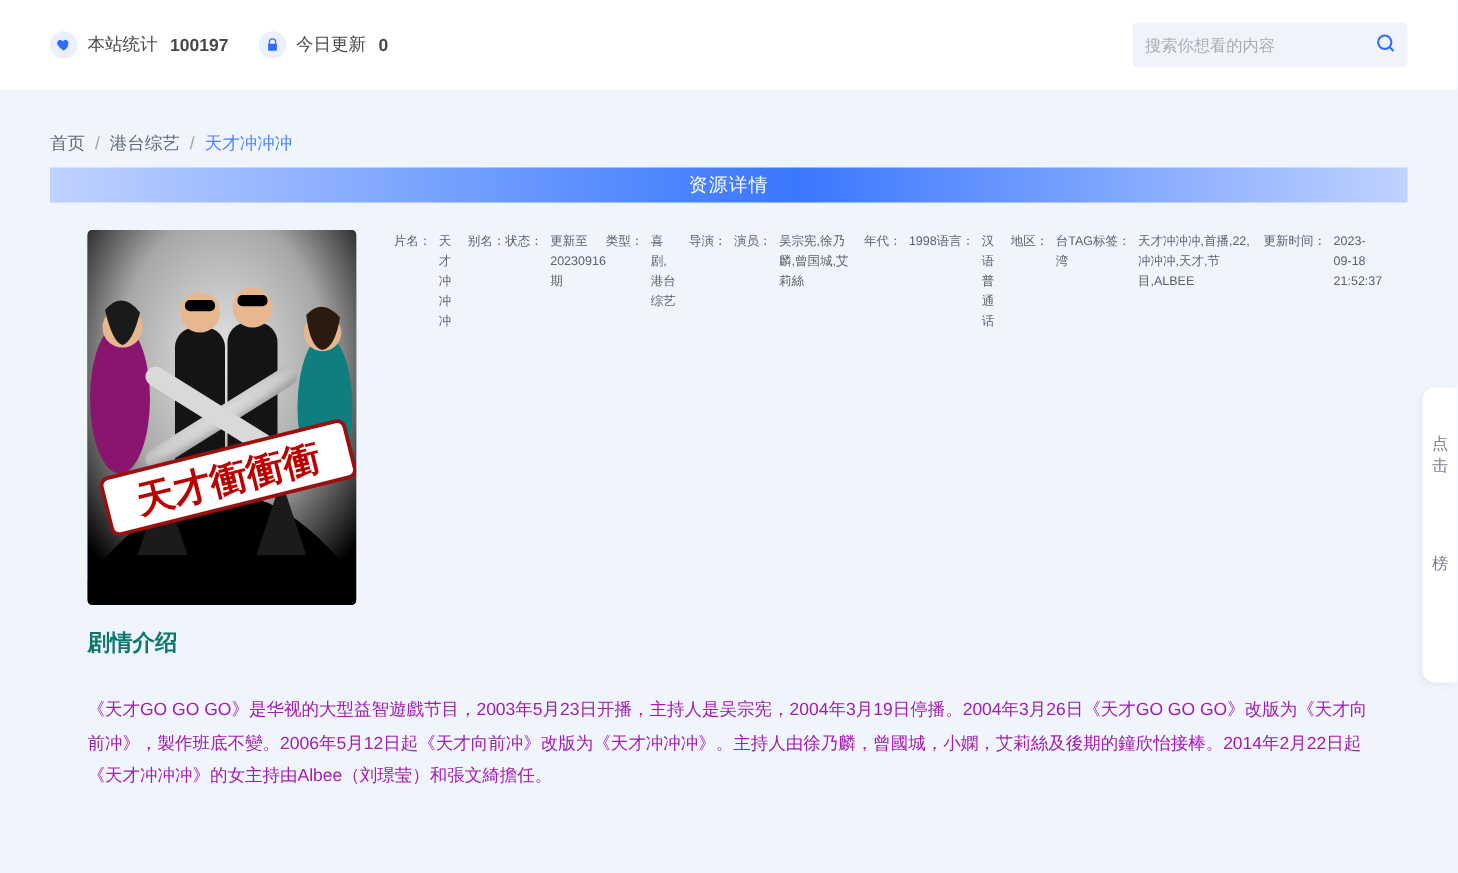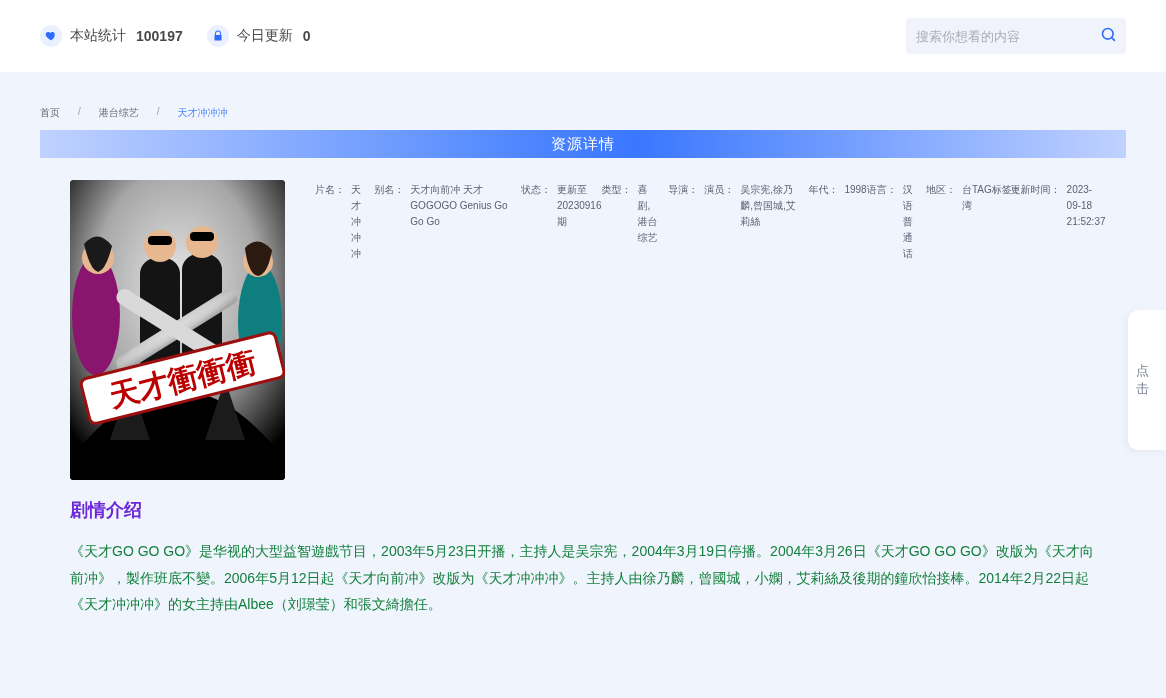--- a/index.html
+++ b/index.html
@@ -9,42 +9,42 @@
     .stat { display: flex; align-items: center; gap: 8px; color: #484848; font-size: 14px; }
     .badge-circle { width: 22px; height: 22px; border-radius: 50%; background: #eaf0ff; display: flex; align-items: center; justify-content: center; }
     .badge-circle svg { width: 12px; height: 12px; }
     .stat strong { font-weight: 600; margin-left: 2px; }
     .spacer { flex: 1; }
     .search { background: #f0f3fb; border-radius: 4px; height: 36px; width: 220px; display: flex; align-items: center; padding: 0 10px; gap: 8px; }
     .search input { flex: 1; background: transparent; border: 0; outline: 0; font-size: 13px; color: #888; }
     .search input::placeholder { color: #a9adb6; }
 
     .container { padding: 18px 40px 0; }
-    .crumbs { font-size: 10px; color: #666; padding: 16px 0 10px; display: flex; gap: 18px; }
+    .crumbs { font-size: 14px; color: #666; padding: 16px 0 10px; display: flex; gap: 8px; }
     .crumbs a { color: #646a75; text-decoration: none; }
     .crumbs .sep { color: #9da3af; }
     .crumbs .current { color: #4d84ff; }
 
     .banner { height: 28px; display: flex; align-items: center; justify-content: center; color: #fff; font-size: 15px; letter-spacing: 1px; background: linear-gradient(90deg, #c0d2ff 0%, #4e86ff 45%, #3a77ff 55%, #c0d2ff 100%); }
 
     .card { background: transparent; padding: 22px 30px 16px; }
     .detail-row { display: flex; gap: 30px; }
 
     .poster { width: 215px; height: 300px; background: #111; border-radius: 4px; overflow: hidden; position: relative; flex-shrink: 0; }
     .poster svg { width: 100%; height: 100%; display: block; }
 
     .meta { flex: 1; display: flex; flex-direction: row; gap: 10px; color: #5b6170; font-size: 10px; line-height: 1.6; padding-top: 2px; }
     .meta .line { display: flex; gap: 6px; }
     .meta .lbl { flex-shrink: 0; }
 
     .plot { padding-top: 18px; }
-    .plot h3 { font-size: 18px; font-weight: 600; color: #6d28d9; margin-bottom: 16px; }
-    .plot p { font-size: 14px; color: #15803d; line-height: 1.9; }
+    .plot h3 { font-size: 18px; font-weight: 600; color: #0f766e; margin-bottom: 28px; }
+    .plot p { font-size: 14px; color: #a21caf; line-height: 1.9; }
 
-    .sidebtn { position: absolute; right: 0; top: 310px; width: 38px; background: #fff; border-radius: 10px 0 0 10px; box-shadow: -2px 2px 8px rgba(0,0,0,.05); padding: 36px 8px; display: flex; flex-direction: row; align-items: center; gap: 60px; color: #7a8090; writing-mode: horizontal-tb; font-size: 13px; }
+    .sidebtn { position: absolute; right: 0; top: 310px; width: 28px; background: #fff; border-radius: 10px 0 0 10px; box-shadow: -2px 2px 8px rgba(0,0,0,.05); padding: 36px 8px; display: flex; flex-direction: column; align-items: center; gap: 60px; color: #7a8090; writing-mode: horizontal-tb; font-size: 13px; }
     .sidebtn div:last-child { margin-bottom: 50px; }
   </style>
 </head>
 <body>
 
 <div class="topbar">
   <div class="stat">
     <span class="badge-circle">
       <svg viewBox="0 0 24 24" fill="#2f6bff">
           <path d="M12 21s-7.5-4.6-10-9.3C.4 8.4 2.3 4 6.3 4c2 0 3.4 1.1 4.2 2.3C11.3 5.1 12.7 4 14.7 4c4 0 5.9 4.4 4.3 7.7C19.5 16.4 12 21 12 21z"></path>
@@ -133,21 +133,20 @@
         </svg>
       </div>
 
       <div class="meta">
         <div class="line">
             <span class="lbl">片名：</span>
             <span>天才冲冲冲</span>
           </div>
         <div class="line">
             <span class="lbl">别名：</span>
-            <span>天才向前冲 天才GOGOGO Genius Go Go Go</span>
           </div>
         <div class="line">
             <span class="lbl">状态：</span>
             <span>更新至20230916期</span>
           </div>
         <div class="line">
             <span class="lbl">类型：</span>
             <span> 喜剧,港台综艺</span>
           </div>
         <div class="line">
@@ -165,20 +164,21 @@
         <div class="line">
             <span class="lbl">语言：</span>
             <span>汉语普通话</span>
           </div>
         <div class="line">
             <span class="lbl">地区：</span>
             <span>台湾</span>
           </div>
         <div class="line">
             <span class="lbl">TAG标签：</span>
+            <span>天才冲冲冲,首播,22,冲冲冲,天才,节目,ALBEE</span>
           </div>
         <div class="line">
             <span class="lbl">更新时间：</span>
             <span>2023-09-18 21:52:37</span>
           </div>
       </div>
     </div>
 
     <div class="plot">
       <h3>剧情介绍</h3>

